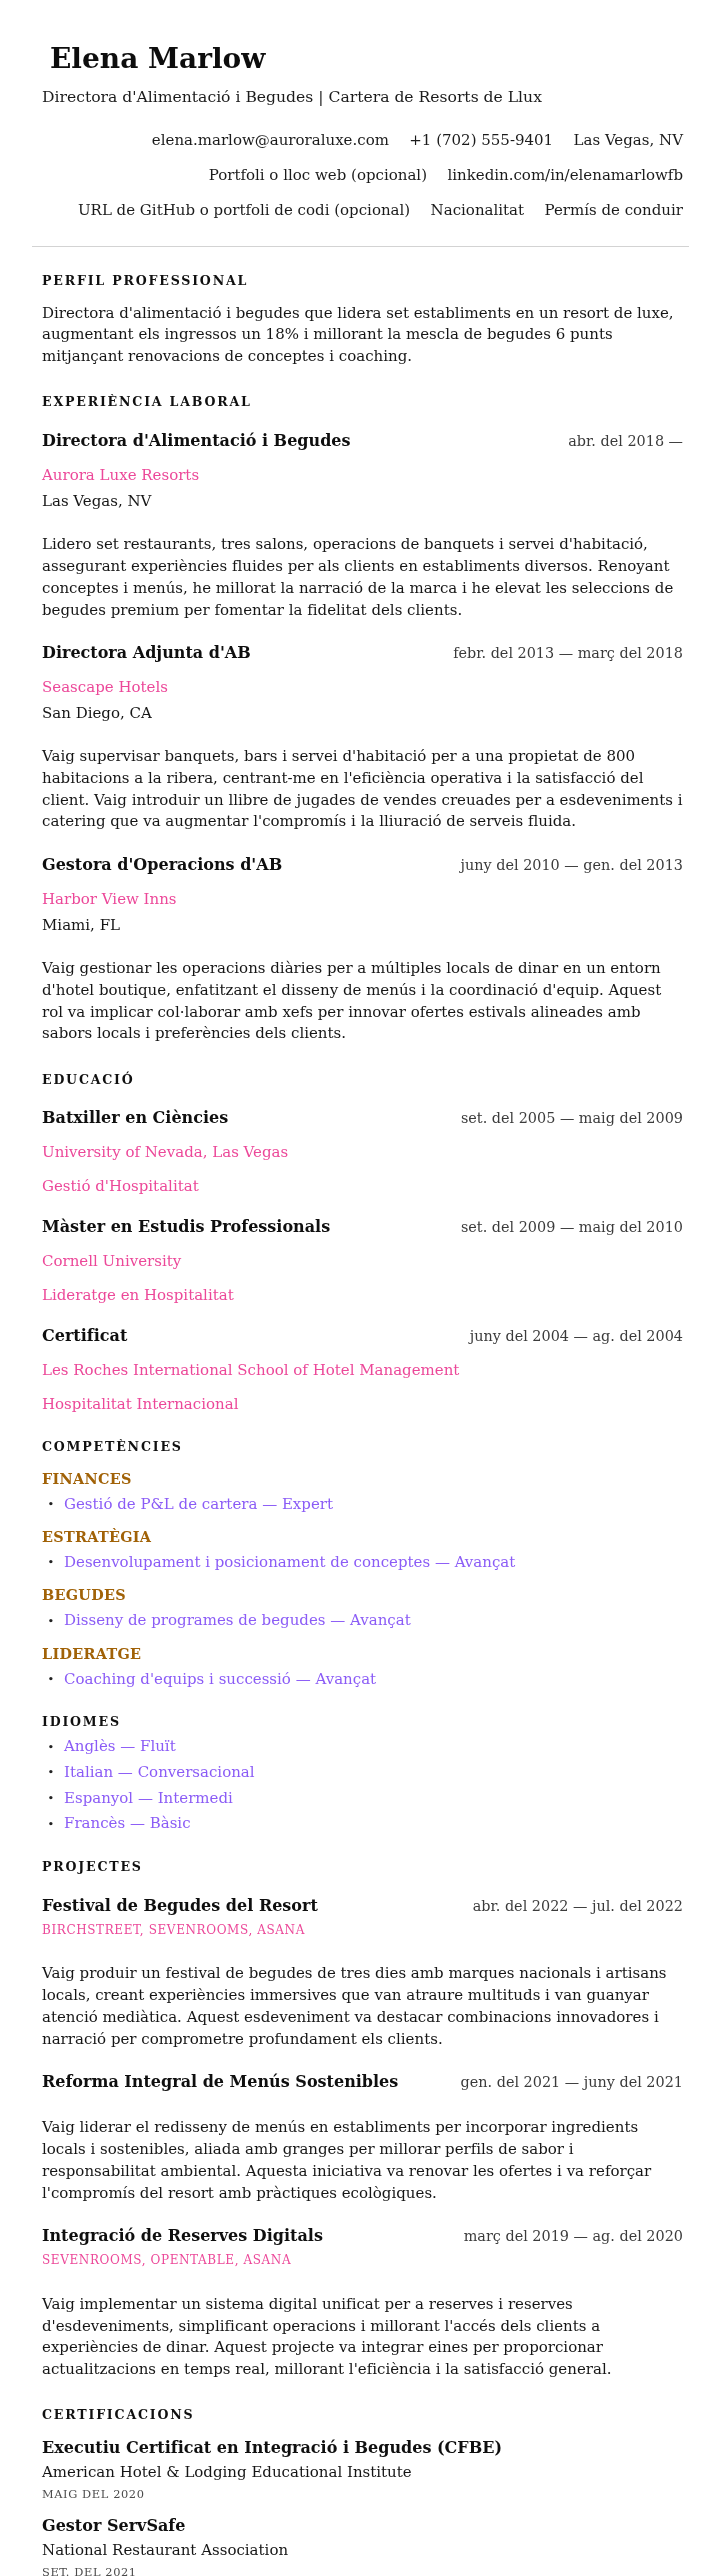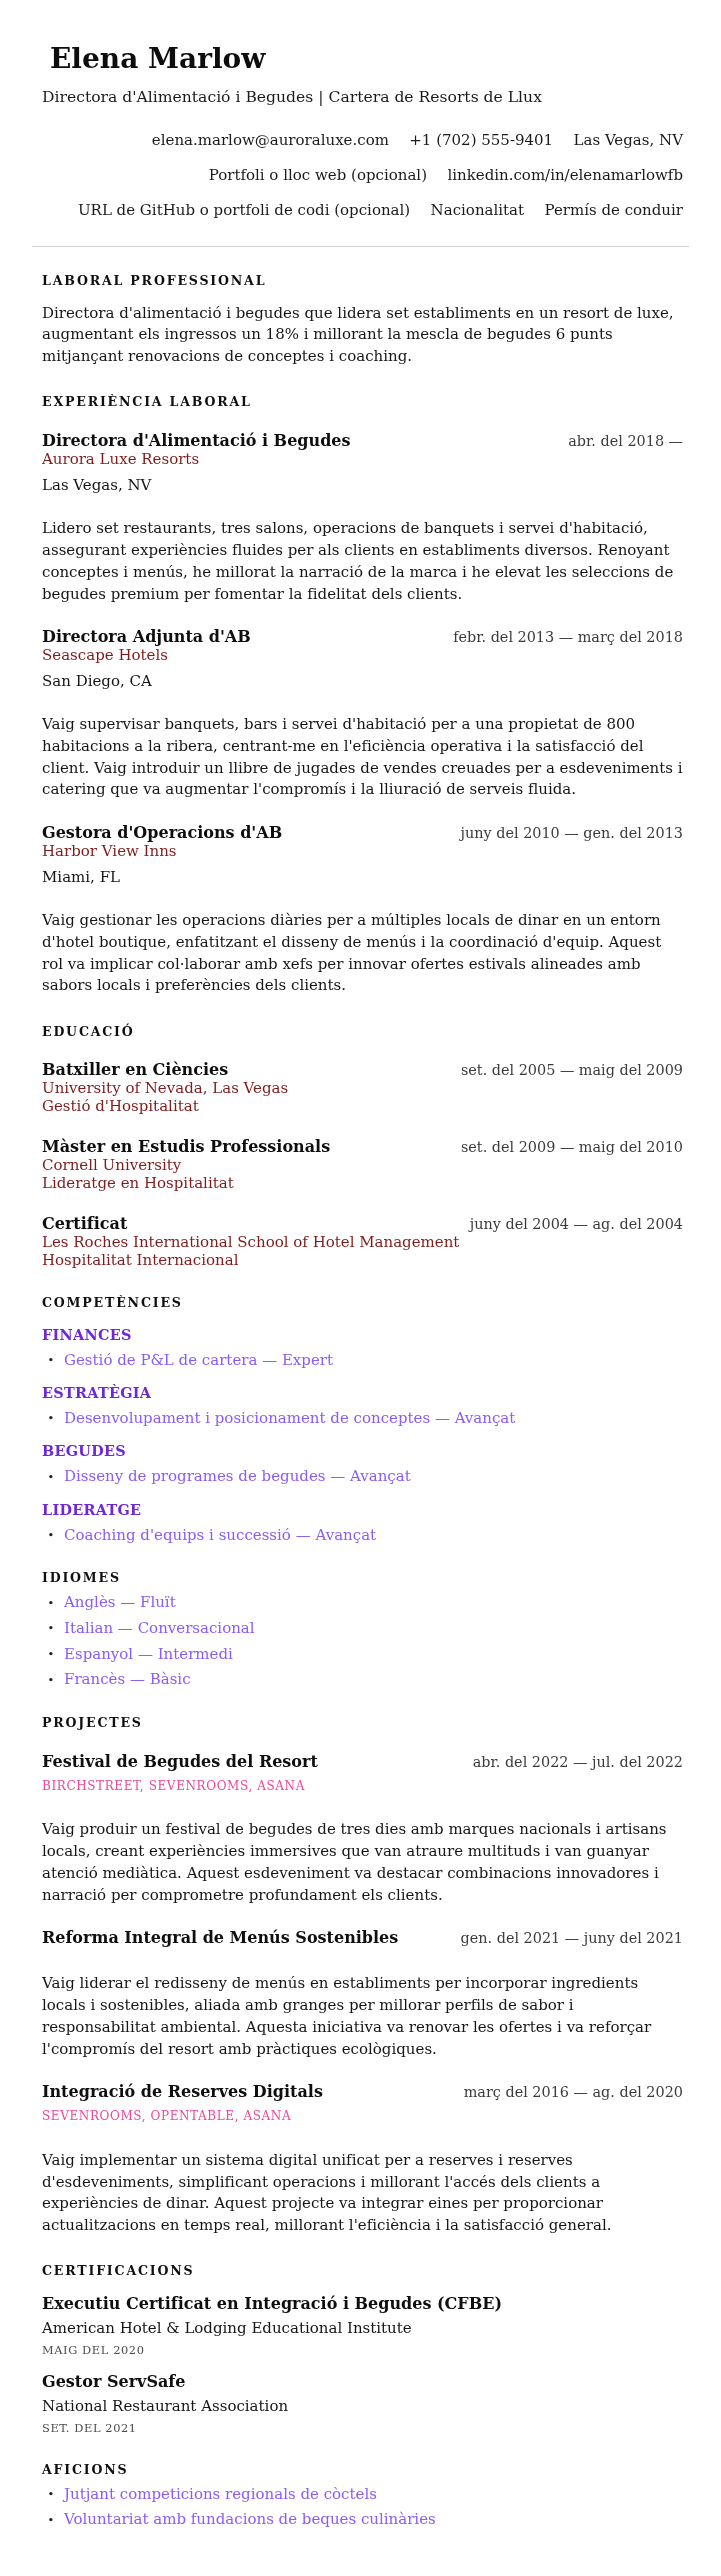--- a/index.html
+++ b/index.html
@@ -73,38 +73,38 @@
     color: #0f0f0f;
   }
   .entry-date {
     font-size: 14.4px;
     color: #3b3b3b;
     white-space: nowrap;
     flex-shrink: 0;
     margin-left: 24px;
     text-align: right;
   }
-  .entry-sub { font-size: 15px; margin-top: 0; color: #7f1d1d; }
+  .entry-sub { font-size: 15px; margin-top: 16px; color: #ec4899; }
   .entry-sub2 { font-size: 15px; margin-top: 8.4px; color: #161616; }
   .entry-desc { margin-top: 24px; }
 
   .tools-line {
     font-size: 12px;
     letter-spacing: 0.6px;
     color: #ec4899;
     margin-top: 8.4px;
   }
   .proj-desc { margin-top: 26.5px; }
 
   .skill-group-name {
     font-size: 14.4px;
     font-weight: 700;
     letter-spacing: 0.3px;
     margin: 15.6px 0 0 0;
-    color: #6d28d9;
+    color: #a16207;
   }
 
   ul.dot-list {
     list-style: none;
     margin: 2.4px 0 0 0;
     padding: 0;
   }
   ul.dot-list li {
     position: relative;
     font-size: 15px;
@@ -153,21 +153,21 @@
     <div class="contact-row">
       <span>URL de GitHub o portfoli de codi (opcional)</span>
       <span>Nacionalitat</span>
       <span>Permís de conduir</span>
     </div>
   </header>
 
   <hr class="rule">
 
   <section>
-    <h2 class="sec-label">LABORAL PROFESSIONAL</h2>
+    <h2 class="sec-label">PERFIL PROFESSIONAL</h2>
     <p class="body-text">Directora d'alimentació i begudes que lidera set establiments en un resort de luxe, augmentant els ingressos un 18% i millorant la mescla de begudes 6 punts mitjançant renovacions de conceptes i coaching.</p>
   </section>
 
   <section>
     <h2 class="sec-label">EXPERIÈNCIA LABORAL</h2>
 
     <article class="entry">
       <div class="entry-head">
         <h3 class="entry-title">Directora d'Alimentació i Begudes</h3>
         <span class="entry-date">abr. del 2018 —</span>
@@ -284,21 +284,21 @@
       <div class="entry-head">
         <h3 class="entry-title">Reforma Integral de Menús Sostenibles</h3>
         <span class="entry-date">gen. del 2021 — juny del 2021</span>
       </div>
       <p class="body-text proj-desc">Vaig liderar el redisseny de menús en establiments per incorporar ingredients locals i sostenibles, aliada amb granges per millorar perfils de sabor i responsabilitat ambiental. Aquesta iniciativa va renovar les ofertes i va reforçar l'compromís del resort amb pràctiques ecològiques.</p>
     </article>
 
     <article class="entry">
       <div class="entry-head">
         <h3 class="entry-title">Integració de Reserves Digitals</h3>
-        <span class="entry-date">març del 2016 — ag. del 2020</span>
+        <span class="entry-date">març del 2019 — ag. del 2020</span>
       </div>
       <div class="tools-line">SEVENROOMS, OPENTABLE, ASANA</div>
       <p class="body-text proj-desc">Vaig implementar un sistema digital unificat per a reserves i reserves d'esdeveniments, simplificant operacions i millorant l'accés dels clients a experiències de dinar. Aquest projecte va integrar eines per proporcionar actualitzacions en temps real, millorant l'eficiència i la satisfacció general.</p>
     </article>
   </section>
 
   <section>
     <h2 class="sec-label">CERTIFICACIONS</h2>
 
     <article class="cert-entry">

